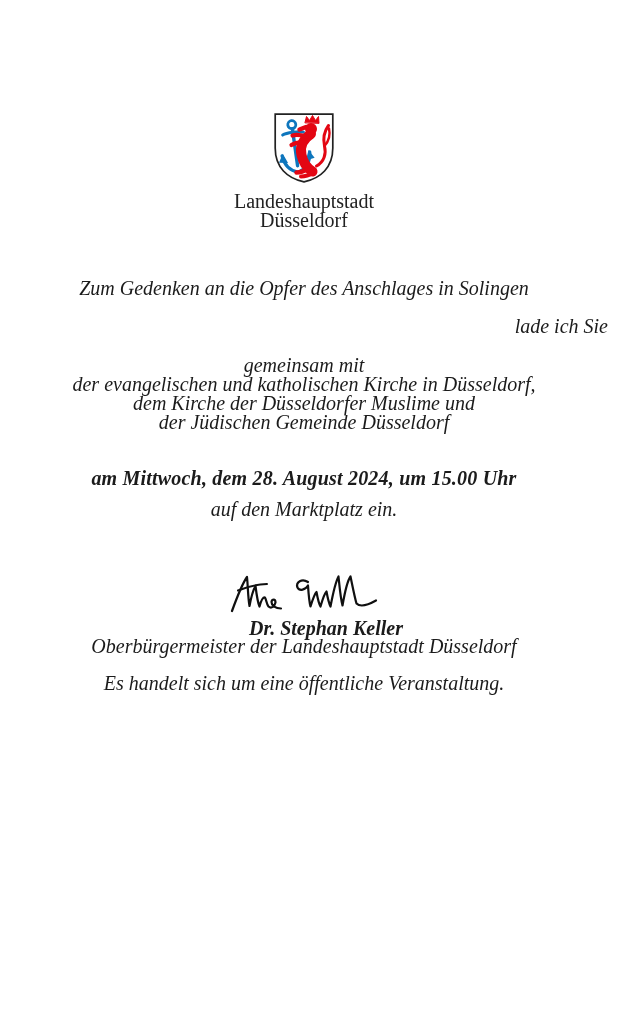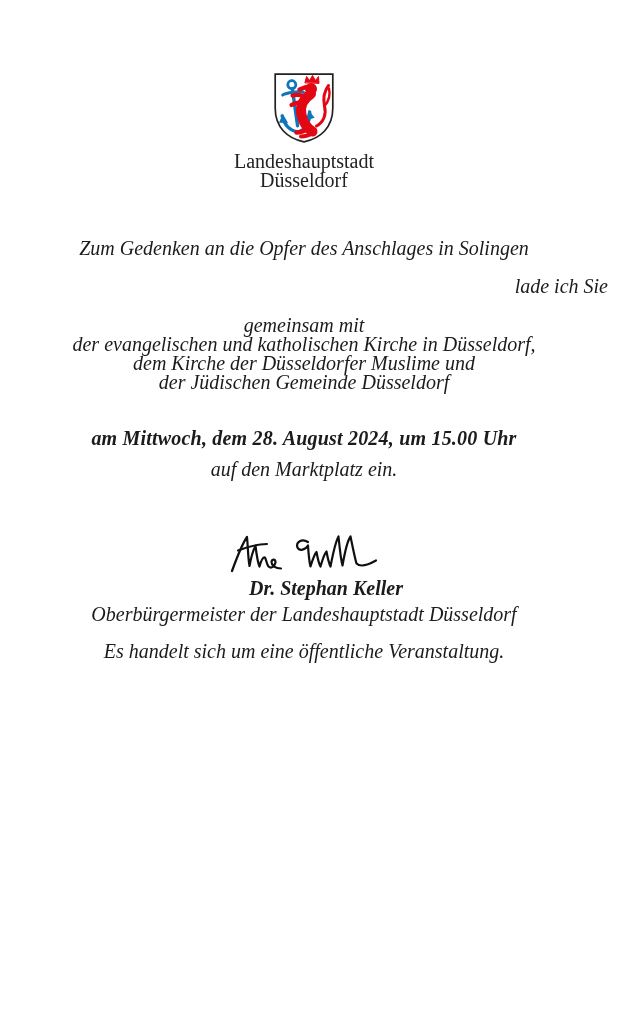--- a/index.html
+++ b/index.html
@@ -12,21 +12,21 @@
     height: 1024px;
     overflow: hidden;
     font-family: "Liberation Serif", serif;
     color: #1b1b1b;
   }
   .page {
     width: 608px; 
     text-align: center;
   }
   .logo-block {
-    padding-top: 71px;
+    padding-top: 111px;
   }
   .crest {
     display: block;
     width: 64px;
     height: 74px;
     margin: 0 auto;
   }
   .wordmark {
     margin-top: 7px;
     font-size: 20px;
@@ -54,21 +54,20 @@
     height: 44px;
   }
   .sig-name {
     margin-top: 4px;
     font-weight: bold;
     line-height: 18px;
     padding-left: 44px;
   }
   .sig-role {
     line-height: 18px;
-    margin-top: 8px;
   }
   .public-note {
     margin-top: 19px;
   }
 </style>
 </head>
 <body>
 
 <div class="page">
 

